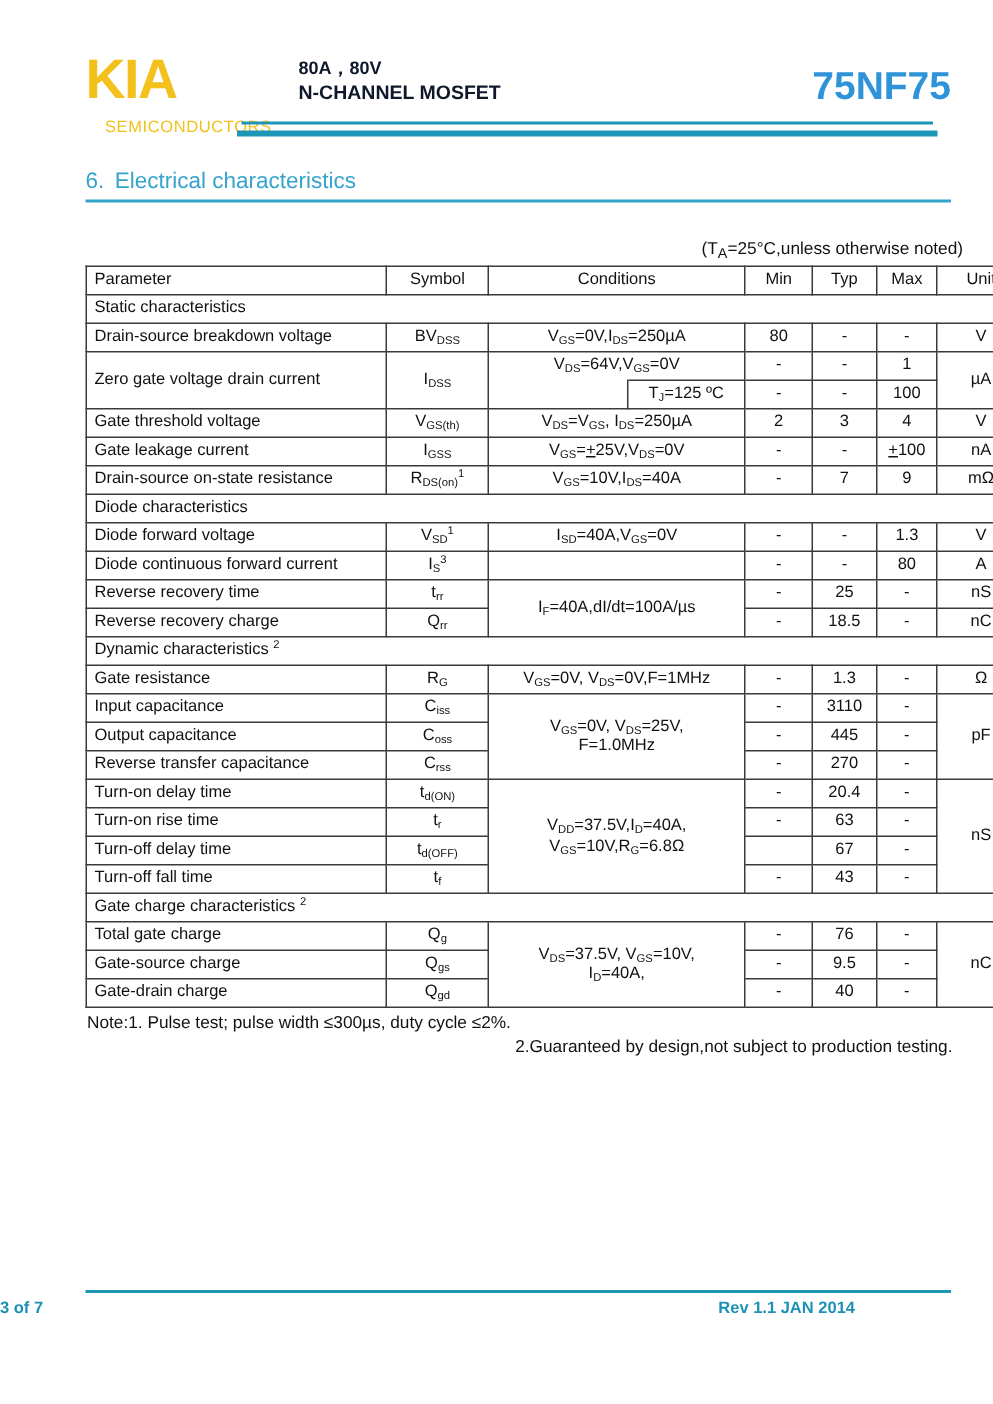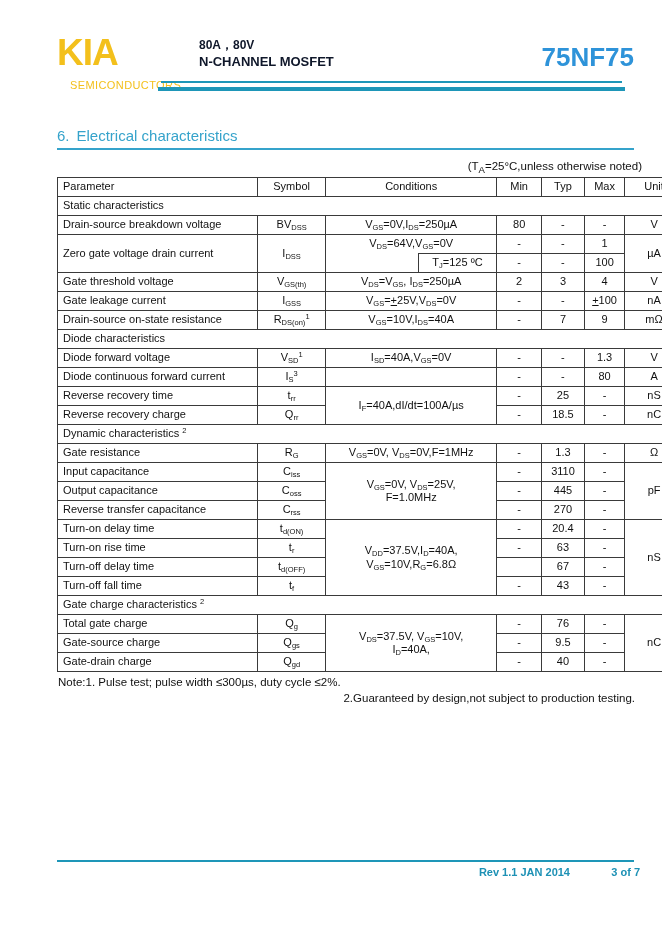--- a/index.html
+++ b/index.html
@@ -14,21 +14,21 @@
   .logo-text { color:#F3C01C; font-size:37px; font-weight:bold; line-height:34px; letter-spacing:-1px; }
   .logo-sub  { color:#F3C01C; font-size:11px; font-weight:normal; margin-top:9px; letter-spacing:.4px;padding-left:13px; }
   .subtitle { position:absolute; left:163px; top:38px; color:#0f172a; font-weight:bold;margin-left:36px; }
   .subtitle .l1 { font-size:12px; line-height:15px; }
   .subtitle .l2 { font-size:13px; line-height:17px; }
   .part-number { position:absolute; right:28px; top:42px; color:#2E93D9; font-size:26px; font-weight:bold; }
   .rule-thin  { position:absolute; left:161px; top:81px; width:461px; height:2px; background:#1E96B8; }
   .rule-thick { position:absolute; left:158px; top:87px; width:467px; height:4px; background:#1E96B8; }
   
   .section-title {
-    position:absolute; left:57px; top:127px; width:577px;
+    position:absolute; left:57px; top:112px; width:577px;
     color:#35A3CB; font-size:15px; padding-bottom:4px;
     border-bottom:2px solid #35A3CB;
   }
   .section-title .num { margin-right:7px; }
   .table-note { position:absolute; right:20px; top:160px; font-size:11.5px; color:#111; }
   
   table.ec {
     position:absolute; left:57px; top:177px; width:627px;
     border-collapse:collapse; font-size:11px; color:#111;
     table-layout:fixed;
@@ -43,21 +43,21 @@
   table.ec td.blank { border-top-style:none; }
   table.ec sub { font-size:7.5px; vertical-align:-2px; line-height:0; }
   table.ec sup { font-size:7.5px; vertical-align:4px; line-height:0; }
   
   .notes { position:absolute; left:58px; top:675px; width:577px; font-size:11.5px; line-height:15.5px; color:#111; }
   .notes sub { font-size:7.5px; vertical-align:-2px; }
   .note.ni { padding-left:20px;text-align:right; }
   .note.justify { padding-left:30px; text-indent:-10px; text-align:justify; }
   
   .footer-rule { position:absolute; left:57px; top:860px; width:577px; height:2px; background:#1E96B8; }
-  .footer-page { position:absolute; left:0; top:866px; width:640px; text-align:right; color:#1D91B5; font-size:11px; font-weight:bold; }
+  .footer-page { position:absolute; left:0; top:866px; width:640px; text-align:left; color:#1D91B5; font-size:11px; font-weight:bold; }
   .footer-rev  { position:absolute; right:92px; top:866px; color:#1D91B5; font-size:11px; font-weight:bold; }
 </style>
 </head>
 <body>
 
 <div>
 
   <div class="logo">
     <div class="logo-text">KIA</div>
     <div class="logo-sub">SEMICONDUCTORS</div>

